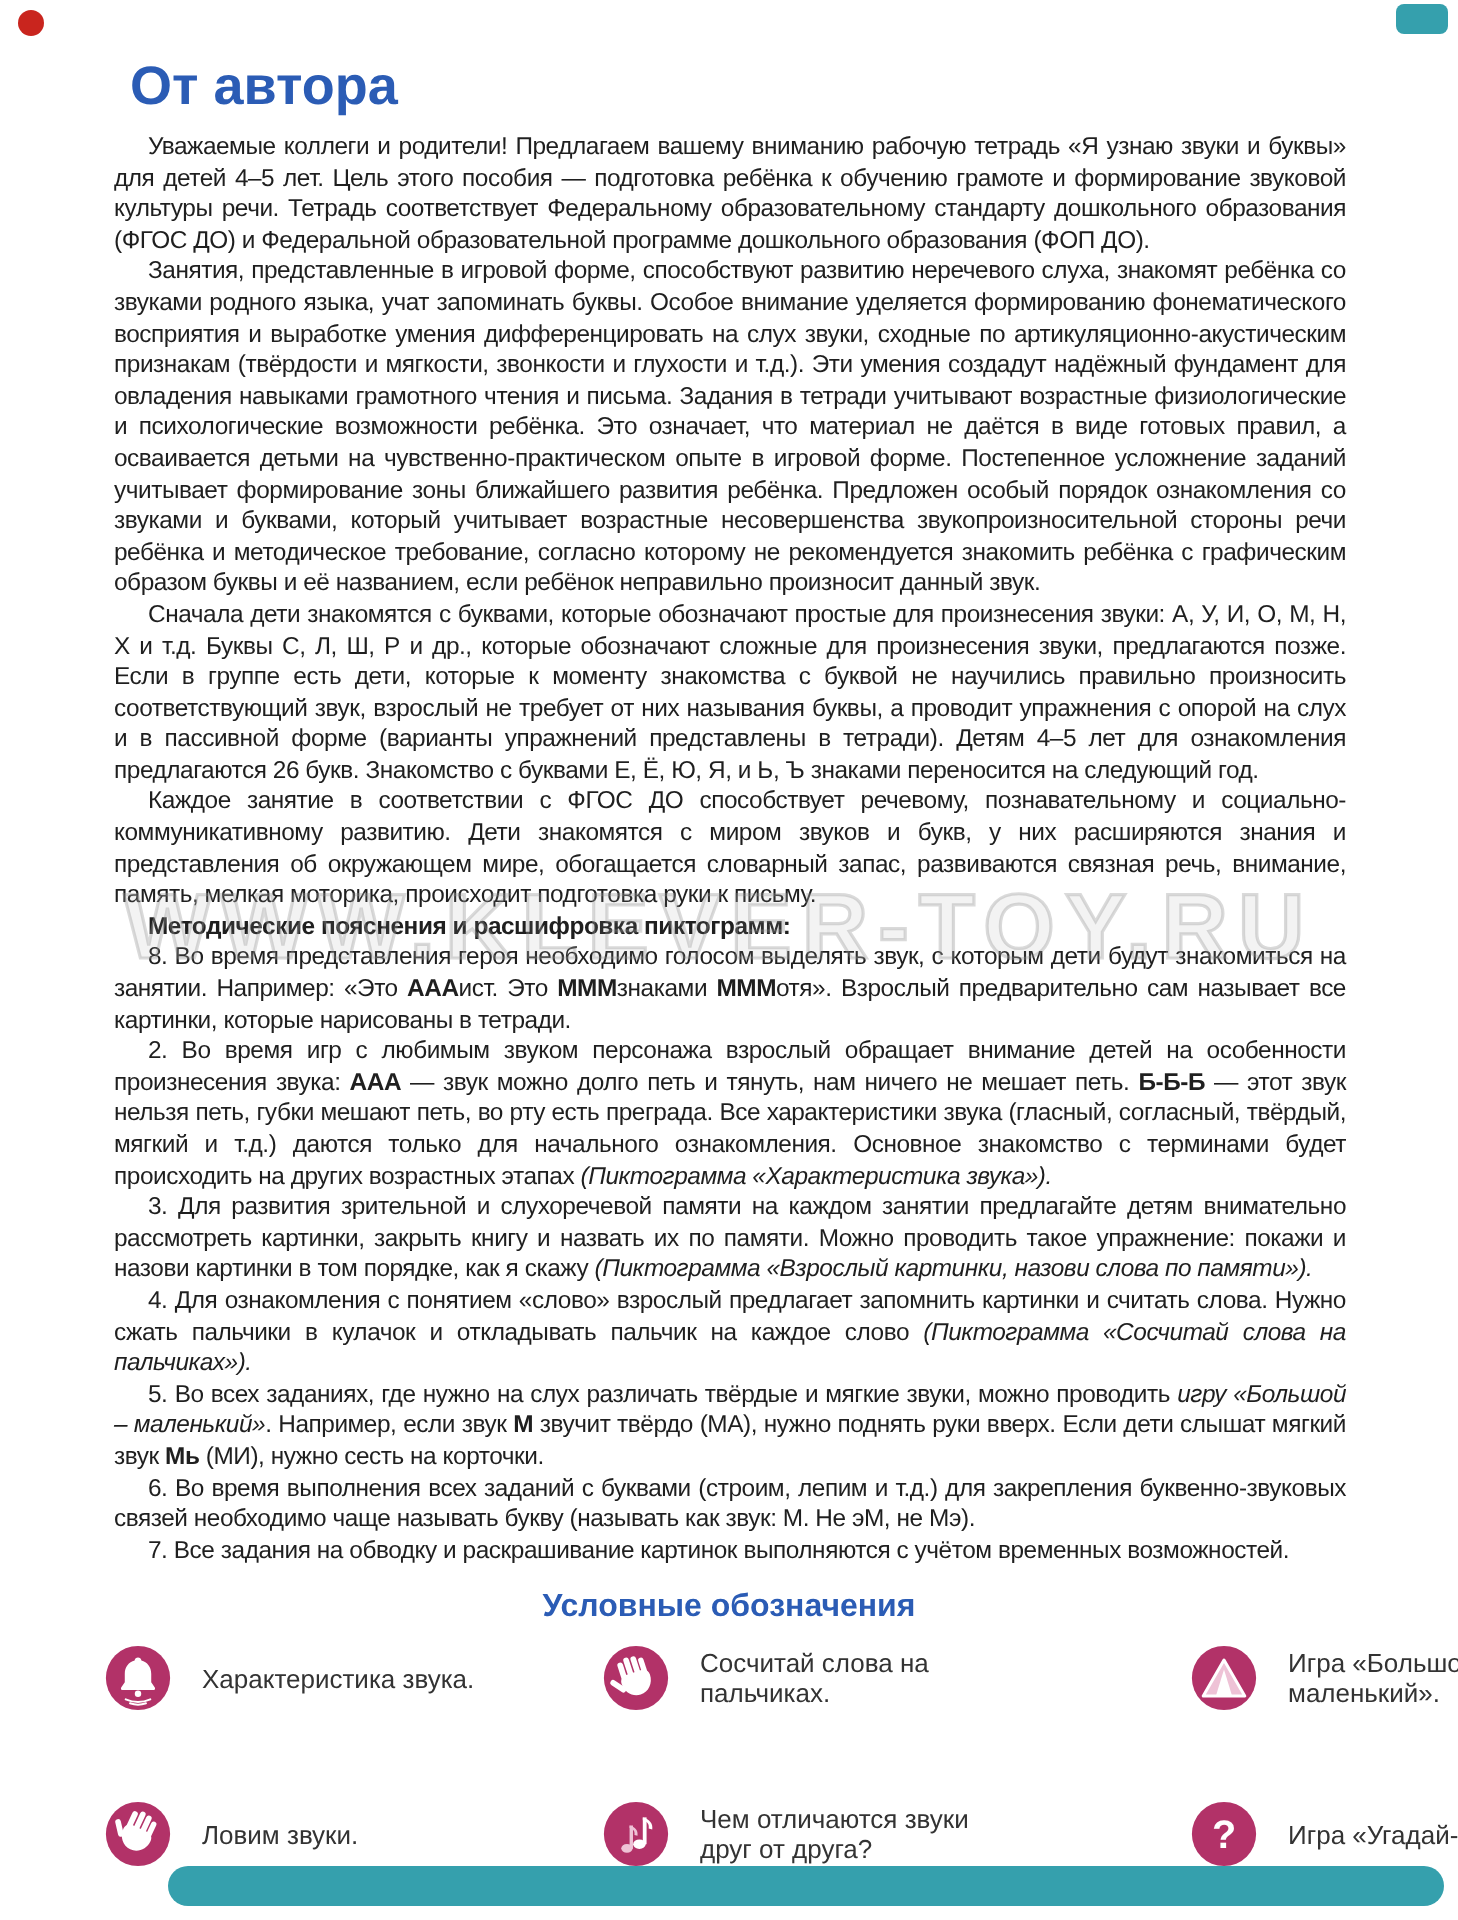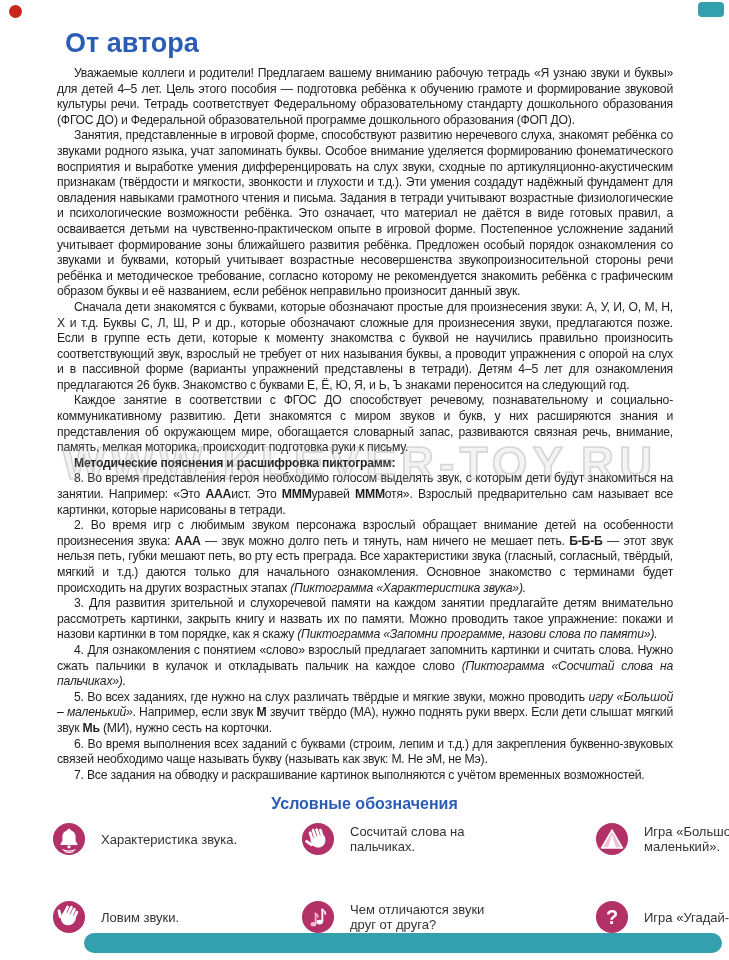--- a/index.html
+++ b/index.html
@@ -34,23 +34,23 @@
   <div class="decor-tab"></div>
 
   <h1 class="title">От автора</h1>
 
   <div class="body-text" id="paragraphs">
       <p class="para"><span>Уважаемые коллеги и родители! Предлагаем вашему вниманию рабочую тетрадь «Я узнаю звуки и буквы» для детей 4–5 лет. Цель этого пособия — подготовка ребёнка к обучению грамоте и формирование звуковой культуры речи. Тетрадь соответствует Федеральному образовательному стандарту дошкольного образования (ФГОС ДО) и Федеральной образовательной программе дошкольного образования (ФОП ДО).</span></p>
       <p class="para"><span>Занятия, представленные в игровой форме, способствуют развитию неречевого слуха, знакомят ребёнка со звуками родного языка, учат запоминать буквы. Особое внимание уделяется формированию фонематического восприятия и выработке умения дифференцировать на слух звуки, сходные по артикуляционно-акустическим признакам (твёрдости и мягкости, звонкости и глухости и т.д.). Эти умения создадут надёжный фундамент для овладения навыками грамотного чтения и письма. Задания в тетради учитывают возрастные физиологические и психологические возможности ребёнка. Это означает, что материал не даётся в виде готовых правил, а осваивается детьми на чувственно-практическом опыте в игровой форме. Постепенное усложнение заданий учитывает формирование зоны ближайшего развития ребёнка. Предложен особый порядок ознакомления со звуками и буквами, который учитывает возрастные несовершенства звукопроизносительной стороны речи ребёнка и методическое требование, согласно которому не рекомендуется знакомить ребёнка с графическим образом буквы и её названием, если ребёнок неправильно произносит данный звук.</span></p>
       <p class="para"><span>Сначала дети знакомятся с буквами, которые обозначают простые для произнесения звуки: А, У, И, О, М, Н, Х и т.д. Буквы С, Л, Ш, Р и др., которые обозначают сложные для произнесения звуки, предлагаются позже. Если в группе есть дети, которые к моменту знакомства с буквой не научились правильно произносить соответствующий звук, взрослый не требует от них называния буквы, а проводит упражнения с опорой на слух и в пассивной форме (варианты упражнений представлены в тетради). Детям 4–5 лет для ознакомления предлагаются 26 букв. Знакомство с буквами Е, Ё, Ю, Я, и Ь, Ъ знаками переносится на следующий год.</span></p>
       <p class="para"><span>Каждое занятие в соответствии с ФГОС ДО способствует речевому, познавательному и социально-коммуникативному развитию. Дети знакомятся с миром звуков и букв, у них расширяются знания и представления об окружающем мире, обогащается словарный запас, развиваются связная речь, внимание, память, мелкая моторика, происходит подготовка руки к письму.</span></p>
       <p class="para bold-line"><span>Методические пояснения и расшифровка пиктограмм:</span></p>
-      <p class="para"><span>8. Во время представления героя необходимо голосом выделять звук, с которым дети будут знакомиться на занятии. Например: «Это </span><span class="b">ААА</span><span>ист. Это </span><span class="b">МММ</span><span>уравей </span><span class="b">МММ</span><span>отя». Взрослый предварительно сам называет все картинки, которые нарисованы в тетради.</span></p>
+      <p class="para"><span>8. Во время представления героя необходимо голосом выделять звук, с которым дети будут знакомиться на занятии. Например: «Это </span><span class="b">ААА</span><span>ист. Это </span><span class="b">МММ</span><span>знаками </span><span class="b">МММ</span><span>отя». Взрослый предварительно сам называет все картинки, которые нарисованы в тетради.</span></p>
       <p class="para"><span>2. Во время игр с любимым звуком персонажа взрослый обращает внимание детей на особенности произнесения звука: </span><span class="b">ААА</span><span> — звук можно долго петь и тянуть, нам ничего не мешает петь. </span><span class="b">Б-Б-Б</span><span> — этот звук нельзя петь, губки мешают петь, во рту есть преграда. Все характеристики звука (гласный, согласный, твёрдый, мягкий и т.д.) даются только для начального ознакомления. Основное знакомство с терминами будет происходить на других возрастных этапах </span><span class="i">(Пиктограмма «Характеристика звука»).</span></p>
-      <p class="para"><span>3. Для развития зрительной и слухоречевой памяти на каждом занятии предлагайте детям внимательно рассмотреть картинки, закрыть книгу и назвать их по памяти. Можно проводить такое упражнение: покажи и назови картинки в том порядке, как я скажу </span><span class="i">(Пиктограмма «Запомни программе, назови слова по памяти»).</span></p>
+      <p class="para"><span>3. Для развития зрительной и слухоречевой памяти на каждом занятии предлагайте детям внимательно рассмотреть картинки, закрыть книгу и назвать их по памяти. Можно проводить такое упражнение: покажи и назови картинки в том порядке, как я скажу </span><span class="i">(Пиктограмма «Взрослый картинки, назови слова по памяти»).</span></p>
       <p class="para"><span>4. Для ознакомления с понятием «слово» взрослый предлагает запомнить картинки и считать слова. Нужно сжать пальчики в кулачок и откладывать пальчик на каждое слово </span><span class="i">(Пиктограмма «Сосчитай слова на пальчиках»).</span></p>
       <p class="para"><span>5. Во всех заданиях, где нужно на слух различать твёрдые и мягкие звуки, можно проводить </span><span class="i">игру «Большой – маленький»</span><span>. Например, если звук </span><span class="b">М</span><span> звучит твёрдо (МА), нужно поднять руки вверх. Если дети слышат мягкий звук </span><span class="b">Мь</span><span> (МИ), нужно сесть на корточки.</span></p>
       <p class="para"><span>6. Во время выполнения всех заданий с буквами (строим, лепим и т.д.) для закрепления буквенно-звуковых связей необходимо чаще называть букву (называть как звук: М. Не эМ, не Мэ).</span></p>
       <p class="para"><span>7. Все задания на обводку и раскрашивание картинок выполняются с учётом временных возможностей.</span></p>
     </div>
 
   <h2 class="legend-title">Условные обозначения</h2>
 
   <div class="legend" id="legend">
       <div class="leg-item">

